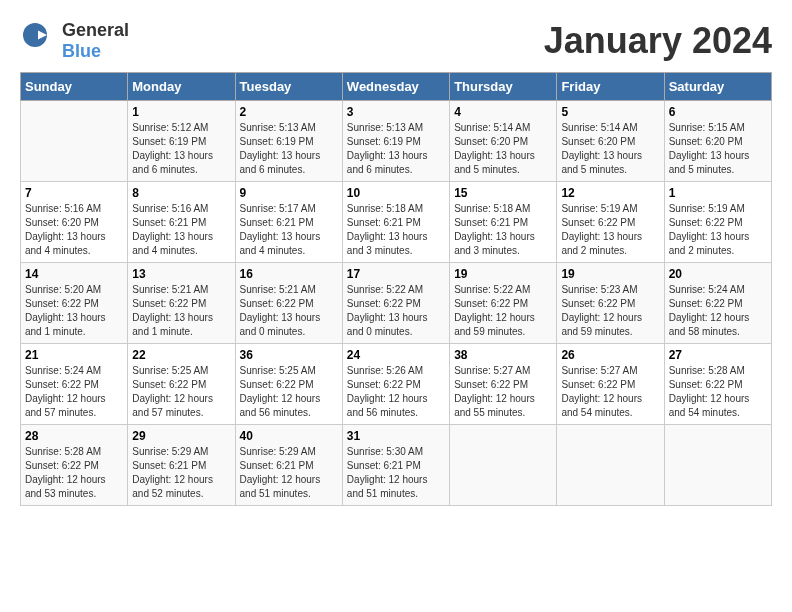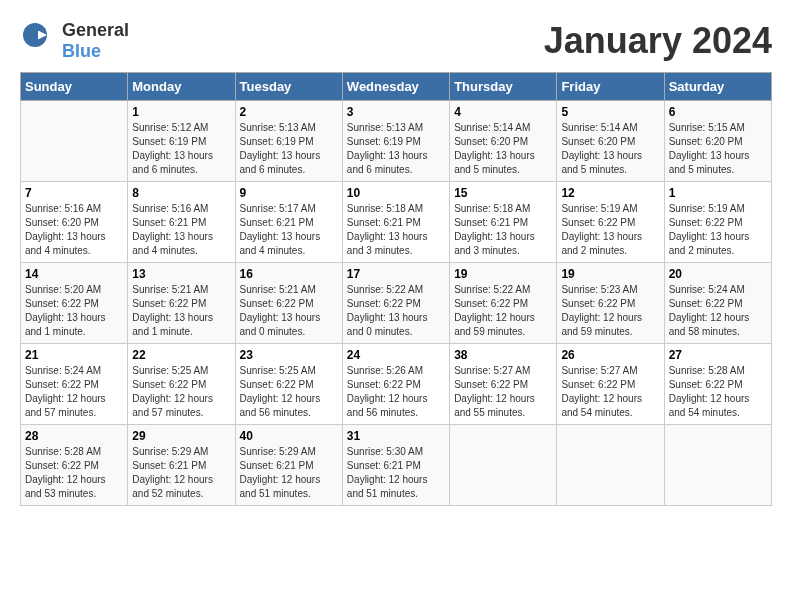--- a/index.html
+++ b/index.html
@@ -211,21 +211,21 @@
       <tr>
         <td>
         <span class="day-number">21</span>
         <span class="day-info">Sunrise: 5:24 AM<br>Sunset: 6:22 PM<br>Daylight: 12 hours and 57 minutes.</span>
       </td>
         <td>
         <span class="day-number">22</span>
         <span class="day-info">Sunrise: 5:25 AM<br>Sunset: 6:22 PM<br>Daylight: 12 hours and 57 minutes.</span>
       </td>
         <td>
-        <span class="day-number">23</span>
+        <span class="day-number">36</span>
         <span class="day-info">Sunrise: 5:25 AM<br>Sunset: 6:22 PM<br>Daylight: 12 hours and 56 minutes.</span>
       </td>
         <td>
         <span class="day-number">24</span>
         <span class="day-info">Sunrise: 5:26 AM<br>Sunset: 6:22 PM<br>Daylight: 12 hours and 56 minutes.</span>
       </td>
         <td>
         <span class="day-number">38</span>
         <span class="day-info">Sunrise: 5:27 AM<br>Sunset: 6:22 PM<br>Daylight: 12 hours and 55 minutes.</span>
       </td>

